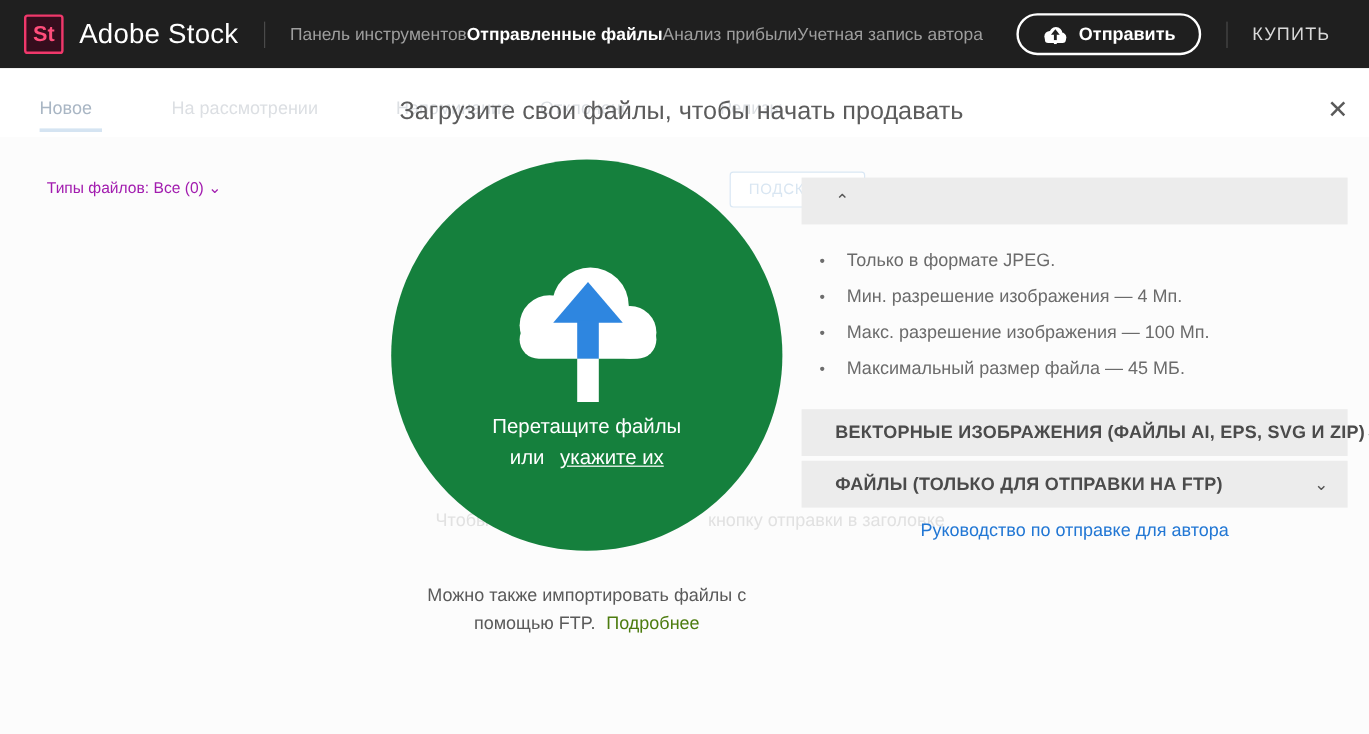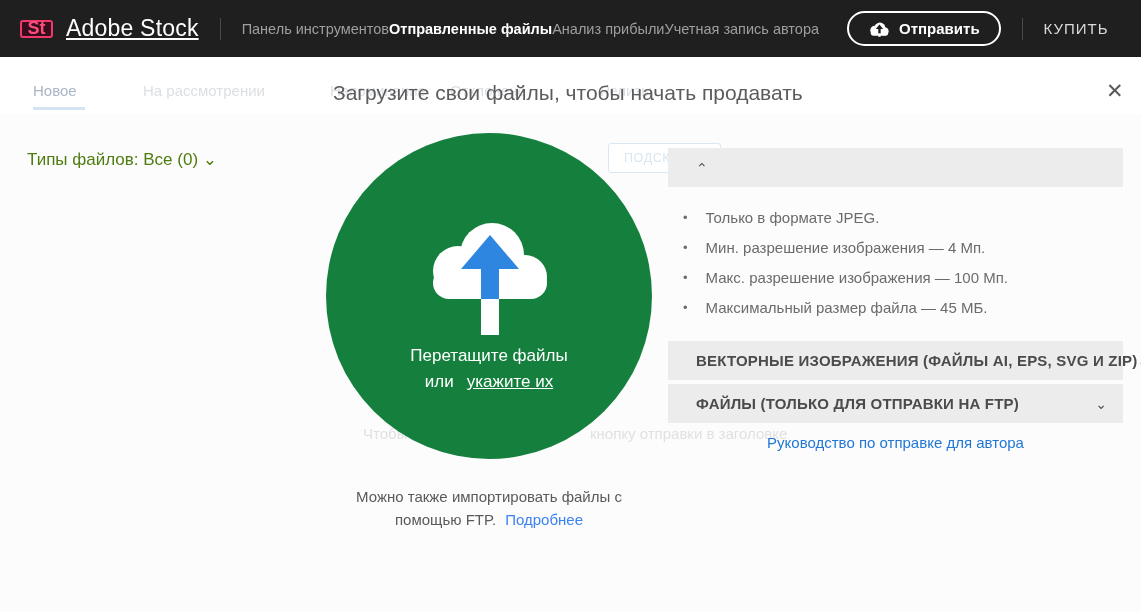--- a/index.html
+++ b/index.html
@@ -7,43 +7,43 @@
     width:1141px;height:612px;overflow:hidden;position:relative;
     font-family:"Liberation Sans","DejaVu Sans",sans-serif;
     background:#fcfcfc;
   }
   
   .header{
     height:57px;background:#1f1f1f;display:flex;align-items:center;
     padding:0 0 0 20px;box-sizing:border-box;
   }
   .logo-box{
-    width:33px;height:18px;border:2px solid #f0386b;border-radius:3px;
+    width:33px;height:33px;border:2px solid #f0386b;border-radius:3px;
     background:#350d1d;color:#ff4d7b;font-weight:bold;font-size:18px;
     display:flex;align-items:center;justify-content:center;box-sizing:border-box;
   }
-  .brand{color:#ffffff;font-size:23px;margin-left:13px;letter-spacing:.2px;font-weight:400;text-decoration:underline;}
+  .brand{color:#ffffff;font-size:23px;margin-left:13px;letter-spacing:.2px;font-weight:400;}
   .hdr-divider{width:1px;height:22px;background:#4a4a4a;margin:0 21px;}
   .hdr-nav{display:flex;align-items:center;}
   .nav-item{color:#9e9e9e;font-size:14.5px;cursor:pointer;white-space:nowrap;}
   .nav-item.active{color:#ffffff;font-weight:bold;}
   .upload-btn{
     margin-left:28px;display:flex;align-items:center;gap:9px;
     border:2px solid #ffffff;border-radius:19px;height:35px;padding:0 19px;
     color:#ffffff;font-weight:bold;font-size:15px;background:transparent;cursor:pointer;
     box-sizing:border-box;
   }
   .buy-link{color:#d9d9d9;font-size:15px;letter-spacing:1px;cursor:pointer;}
   
   .main{position:relative;width:1141px;height:555px;background:#fcfcfc;}
   .tabbar-bg{position:absolute;left:0;top:0;width:1141px;height:57px;background:#ffffff;}
   .bg-tab{position:absolute;top:25px;font-size:15px;color:#dcdfe3;z-index:1;cursor:pointer;white-space:nowrap;}
   .bg-tab.active{color:#a9b6c4;}
   .tab-underline{position:absolute;left:33px;top:50px;width:52px;height:3px;background:#d5e4f2;z-index:1;}
-  .bg-filter{position:absolute;left:27px;top:92px;font-size:17px;color:#4d7c0f;z-index:1;cursor:pointer;}
+  .bg-filter{position:absolute;left:39px;top:92px;font-size:13px;color:#a21caf;z-index:1;cursor:pointer;}
   .bg-tips-btn{
     position:absolute;left:608px;top:86px;z-index:1;background:#ffffff;
     border:1px solid #d9e7f4;border-radius:3px;color:#d9e6f2;font-size:12.5px;
     letter-spacing:.6px;padding:7px 15px;cursor:pointer;
   }
   .bg-hint{position:absolute;top:368px;font-size:15px;color:#e1e1e1;z-index:1;white-space:nowrap;}
   .bg-hint.left{left:363px;}
   .bg-hint.right{left:590px;}
   
   .ov-title{position:absolute;left:333px;top:24px;font-size:21px;color:#5c5c5c;z-index:5;}
@@ -64,21 +64,21 @@
   }
   .acc-title{font-size:15px;font-weight:bold;color:#4b4b4b;letter-spacing:.2px;white-space:nowrap;}
   .acc-chevron{font-size:14px;color:#555555;}
   .acc-body{padding:12px 0 14px 0;margin-bottom:4px;}
   .acc-item{display:flex;align-items:flex-start;padding:0 0 0 15px;line-height:30px;}
   .acc-dot{color:#6d6d6d;font-size:13px;margin-right:18px;line-height:30px;}
   .acc-text{font-size:15px;color:#6b6b6b;}
   .guide-link{display:block;text-align:center;margin-top:11px;font-size:15px;color:#2277d4;cursor:pointer;text-decoration:none;}
   
   .ftp-note{position:absolute;left:326px;top:428px;width:326px;text-align:center;font-size:15px;color:#5a5a5a;line-height:23px;z-index:2;}
-  .ftp-link{color:#3b82f6;margin-left:9px;cursor:pointer;text-align:center;}
+  .ftp-link{color:#4d7c0f;margin-left:9px;cursor:pointer;text-align:center;}
 </style>
 </head>
 <body>
 
 <div class="header">
   <div class="logo-box">St</div>
   <div class="brand">Adobe Stock</div>
   <div class="hdr-divider"></div>
   <div class="hdr-nav">
       <span class="nav-item">Панель инструментов</span>

